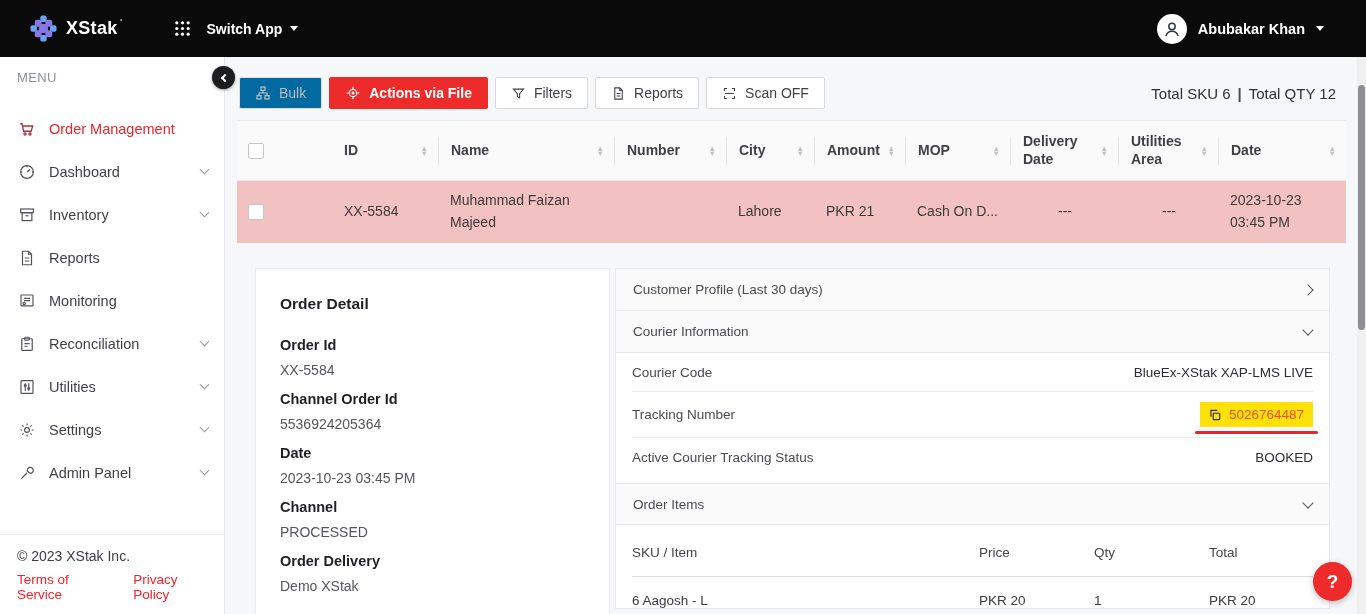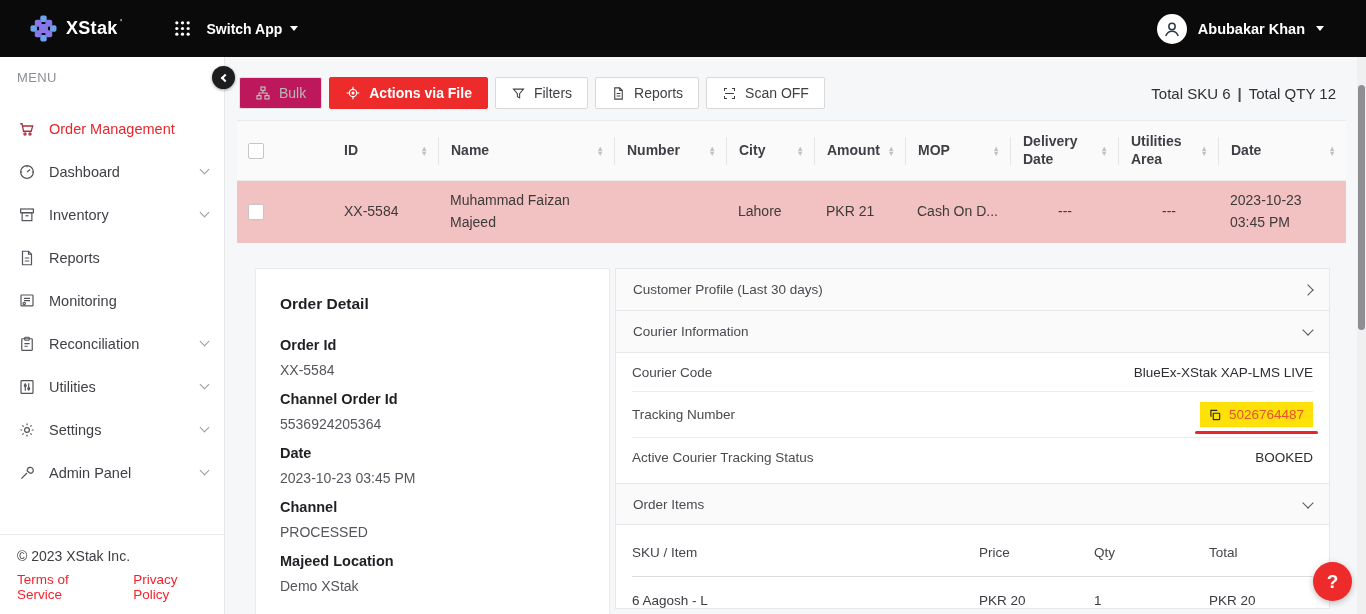--- a/index.html
+++ b/index.html
@@ -31,21 +31,21 @@
   .side-footer { position:absolute; left:0; right:0; bottom:0; border-top:1px solid #ececec; padding:13px 17px 12px; background:#fff; }
   .copyright { font-size:14px; color:#3d3d44; }
   .side-links { display:flex; gap:28px; margin-top:8px; }
   .side-links span { color:#f5222d; font-size:13.5px; cursor:pointer; }
 
   
   .main { position:absolute; top:57px; left:225px; right:0; bottom:0; background:#f6f7f8; }
 
   .toolbar { position:absolute; top:20px; left:14px; right:30px; height:32px; display:flex; align-items:center; gap:7px; }
   .btn { height:32px; display:flex; align-items:center; gap:8px; padding:0 15px; font-size:14px; border-radius:2px; cursor:pointer; white-space:nowrap; }
-  .btn-disabled { background:#be185d; border:1px solid #dedede; color:#b9b9b9; cursor:not-allowed;align-items:center; }
+  .btn-disabled { background:#0369a1; border:1px solid #dedede; color:#b9b9b9; cursor:not-allowed;align-items:center; }
   .btn-red { background:#ee2b2b; border:1px solid #ee2b2b; color:#fff; font-weight:bold; }
   .btn-outline { background:#fff; border:1px solid #d9d9d9; color:#3f3f46; }
   .totals { margin-left:auto; font-size:15px; color:#2f2f35; display:flex; align-items:center; }
   .totals .sep { margin:0 7px; font-weight:bold; color:#4a4a50; }
 
   
   .otable { position:absolute; top:63px; left:12px; right:20px; }
   .grid-row { display:grid; grid-template-columns:95px 106px 176px 112px 88px 91px 105px 108px 100px 1fr; align-items:center; }
   .thead { height:61px; background:#fafafa; border-top:1px solid #ebebeb; border-bottom:1px solid #ebebeb; }
   .th { display:flex; align-items:center; justify-content:space-between; padding:0 10px 0 12px; font-size:14px; font-weight:bold; color:#3f3f46; position:relative; height:28px; line-height:1.25; cursor:pointer; }
@@ -421,21 +421,21 @@
 
     <div class="fld-label">Channel Order Id</div>
     <div class="fld-value">5536924205364</div>
 
     <div class="fld-label">Date</div>
     <div class="fld-value">2023-10-23 03:45 PM</div>
 
     <div class="fld-label">Channel</div>
     <div class="fld-value">PROCESSED</div>
 
-    <div class="fld-label">Majeed Location</div>
+    <div class="fld-label">Order Delivery</div>
     <div class="fld-value">Demo XStak</div>
   </div>
 
   <div class="panel">
     <div class="acc">
       <span>Customer Profile (Last 30 days)</span>
       <span class="chev-right"></span>
     </div>
     <div class="acc">
       <span>Courier Information</span>

